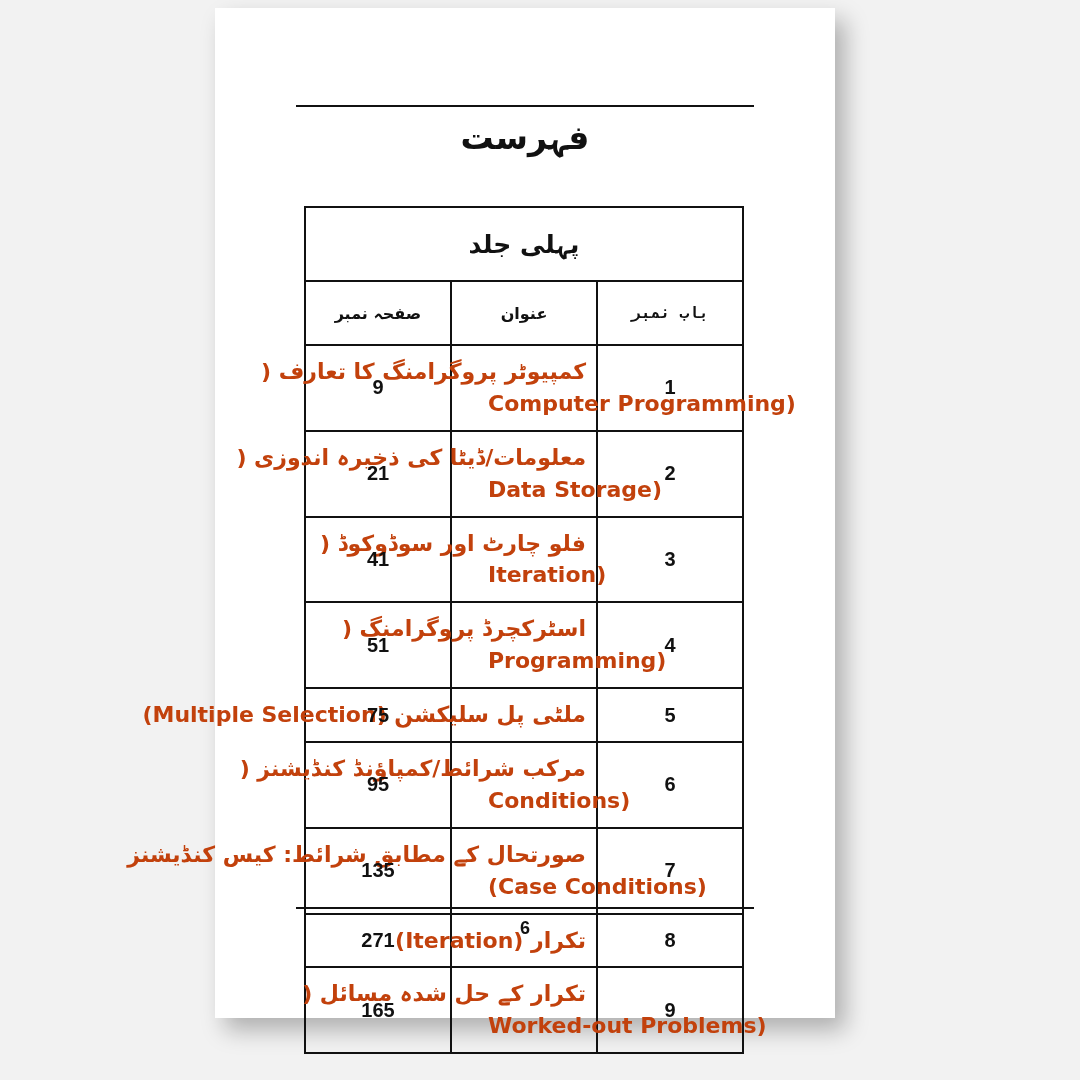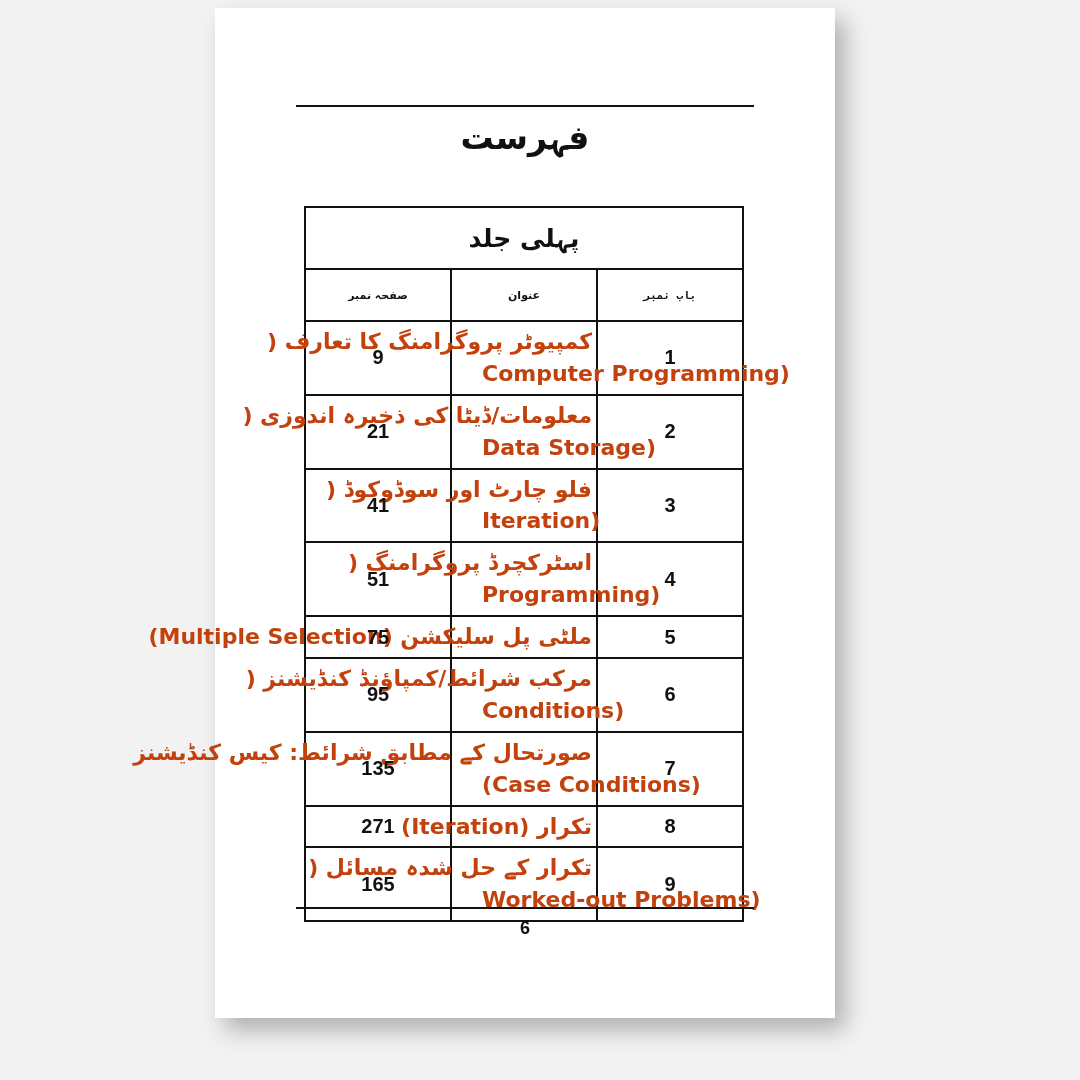--- a/index.html
+++ b/index.html
@@ -67,39 +67,39 @@
     left: 89px;
     top: 198px;
     width: 440px;
     border-collapse: collapse;
     table-layout: fixed;
     direction: rtl;
   }
 
   .toc-table td, .toc-table th {
     border: 2px solid #111;
-    padding: 4px;
+    padding: 10px;
     vertical-align: middle;
   }
 
   .volume-cell {
     height: 52px;
     text-align: center;
     font-family: "DejaVu Sans", sans-serif;
     font-size: 25px;
     font-weight: 700;
     color: #111;
     letter-spacing: 2px;
   }
 
   .head-chapter, .head-title, .head-page {
     height: 42px;
     text-align: center;
     font-family: "DejaVu Sans", sans-serif;
-    font-size: 11px;
+    font-size: 16px;
     font-weight: 700;
     color: #111;
   }
   .head-chapter { width: 72px; font-family: Liberation Mono, monospace; }
   .head-page { width: 64px; }
 
   .col-chapter {
     width: 72px;
     text-align: center;
     font-family: "Liberation Sans", sans-serif;

